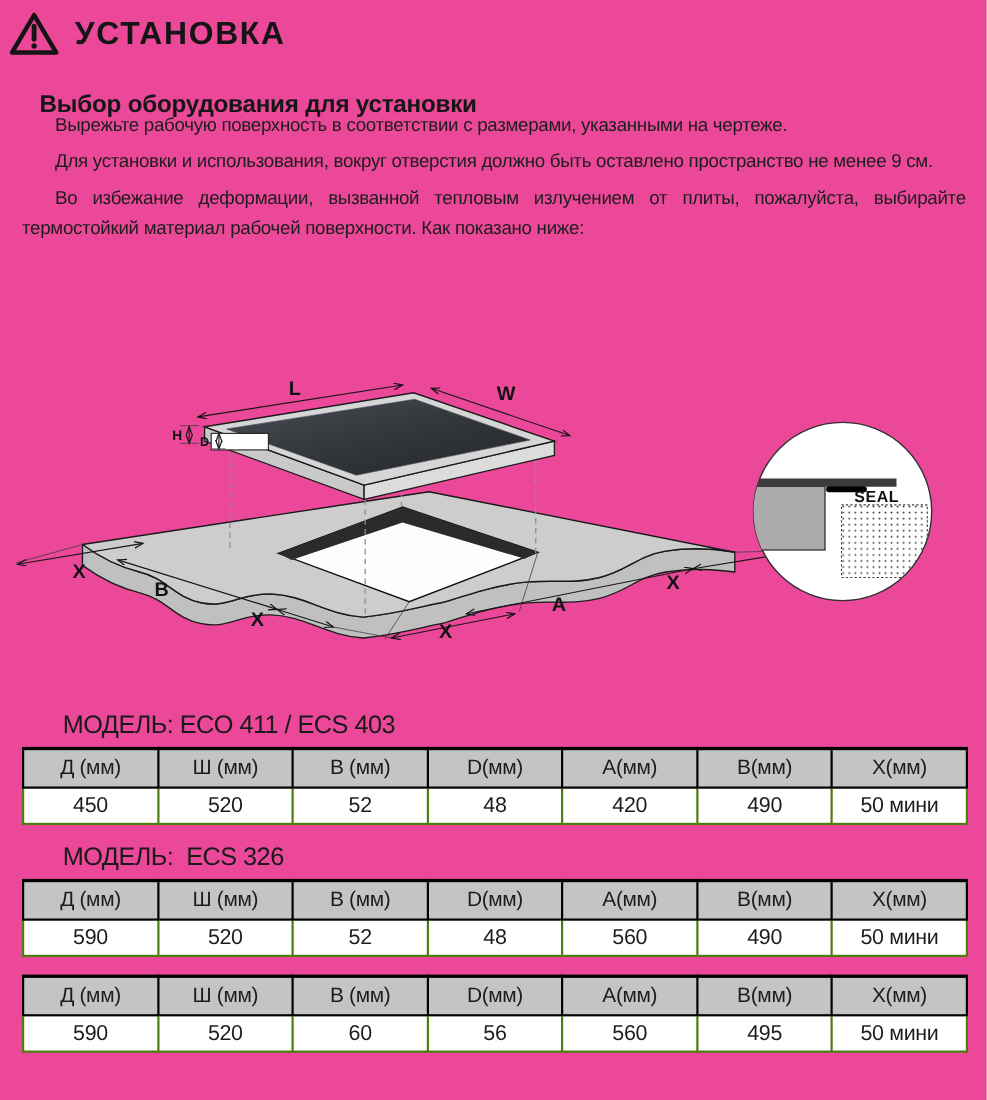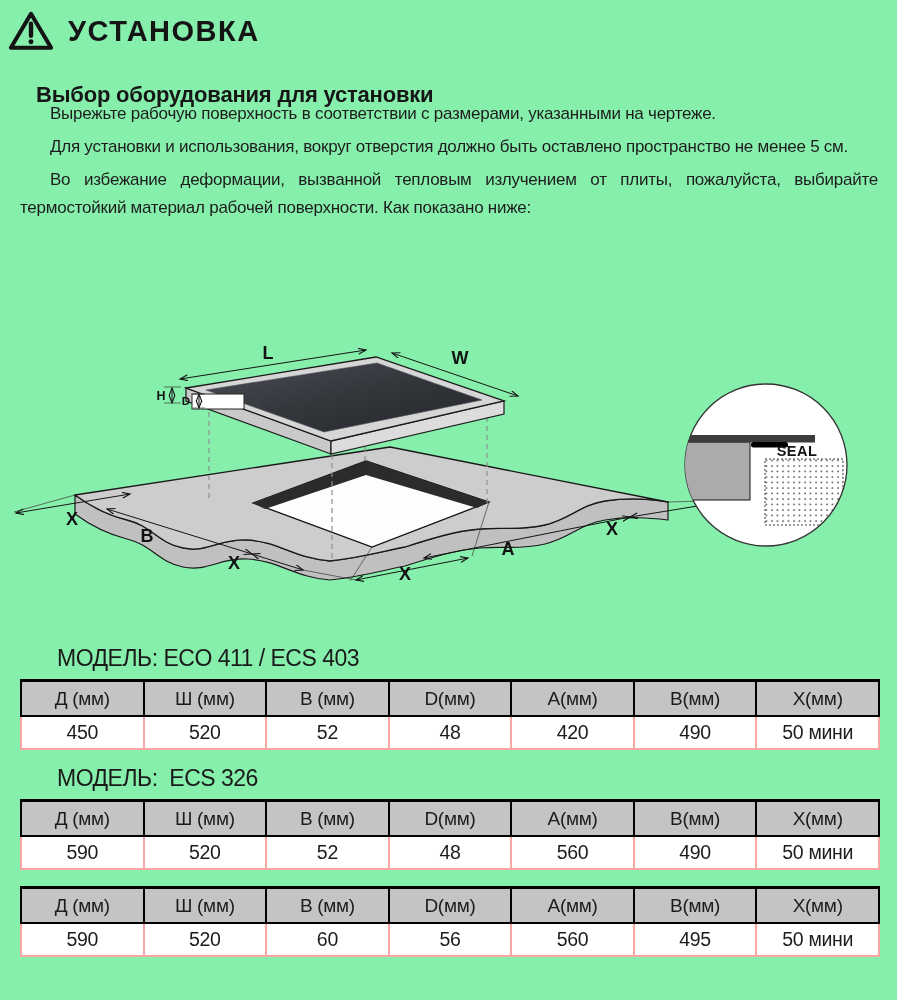--- a/index.html
+++ b/index.html
@@ -1,18 +1,18 @@
 <!DOCTYPE html>
 <html lang="ru"><head>
 <meta charset="utf-8">
 <style>
   html,body{margin:0;padding:0;background:#e9e9e9;}
   .page{
     position:relative;width:897px;height:1000px;margin:0 auto;
-    background:#86efac;overflow:hidden;
+    background:#ec4899;overflow:hidden;
     font-family:"Liberation Sans",sans-serif;color:#1c1c1c;
   }
   
   .hdr{position:absolute;left:8px;top:10px;display:flex;align-items:center;gap:14px;}
   .warn{width:46px;height:42px;flex:0 0 auto;}
   .hdr h1{margin:0;font-size:29px;font-weight:700;letter-spacing:1.5px;color:#151515;}
   
   .sub{position:absolute;left:20px;top:66px;margin:16px;font-size:22px;font-weight:700;
        letter-spacing:-0.2px;color:#161616;}
   
@@ -28,41 +28,41 @@
   .dash{stroke:#8f8f8f;stroke-width:1.2;fill:none;stroke-dasharray:5 4;}
   
   .model{position:absolute;left:20px;width:773px;}
   .model-title{font-size:23px;font-weight:400;letter-spacing:-0.5px;color:#1a1a1a;
                margin:0 0 8px 37px;white-space:pre-wrap;line-height:25px;}
   table.dims{border-collapse:collapse;table-layout:fixed;width:860px;
              border:2px solid #000;border-top:3px solid #000;}
   table.dims th{background:#c4c4c4;font-weight:400;font-size:19px;height:31px;
                 border:2px solid #000000;text-align:center;letter-spacing:-0.3px;}
   table.dims td{background:#fff;font-weight:400;font-size:19.5px;height:29px;
-                border:2px solid #fca5a5;text-align:center;letter-spacing:-0.3px;}
+                border:2px solid #4d7c0f;text-align:center;letter-spacing:-0.3px;}
 </style>
 </head>
 <body>
 
 <div class="page">
 
   <div class="hdr">
     <svg class="warn" viewBox="0 0 48 42">
       <path d="M24 3 L45 38.5 L3 38.5 Z" fill="none" stroke="#141414" stroke-width="4.2" stroke-linejoin="round"></path>
       <line x1="24" y1="13.5" x2="24" y2="26" stroke="#141414" stroke-width="4.6" stroke-linecap="round"></line>
       <circle cx="24" cy="32.2" r="2.6" fill="#141414"></circle>
     </svg>
     <h1>УСТАНОВКА</h1>
   </div>
 
   <h2 class="sub">Выбор оборудования для установки</h2>
 
   <div class="bodytext">
     <p>Вырежьте рабочую поверхность в соответствии с размерами, указанными на чертеже.</p>
-    <p>Для установки и использования, вокруг отверстия должно быть оставлено пространство не менее 5 см.</p>
+    <p>Для установки и использования, вокруг отверстия должно быть оставлено пространство не менее 9 см.</p>
     <p>Во избежание деформации, вызванной тепловым излучением от плиты, пожалуйста, выбирайте термостойкий материал рабочей поверхности. Как показано ниже:</p>
   </div>
 
   <svg class="diagram" width="897" height="300" viewBox="0 0 897 300">
     <defs>
       <marker id="arr" markerWidth="12" markerHeight="10" refX="8" refY="3" orient="auto-start-reverse" markerUnits="userSpaceOnUse">
         <path d="M0,0 L8,3 L0,6" fill="none" stroke="#141414" stroke-width="1.1"></path>
       </marker>
       <linearGradient id="gl" x1="0" y1="0" x2="1" y2="1">
         <stop offset="0" stop-color="#4a4e55"></stop>

